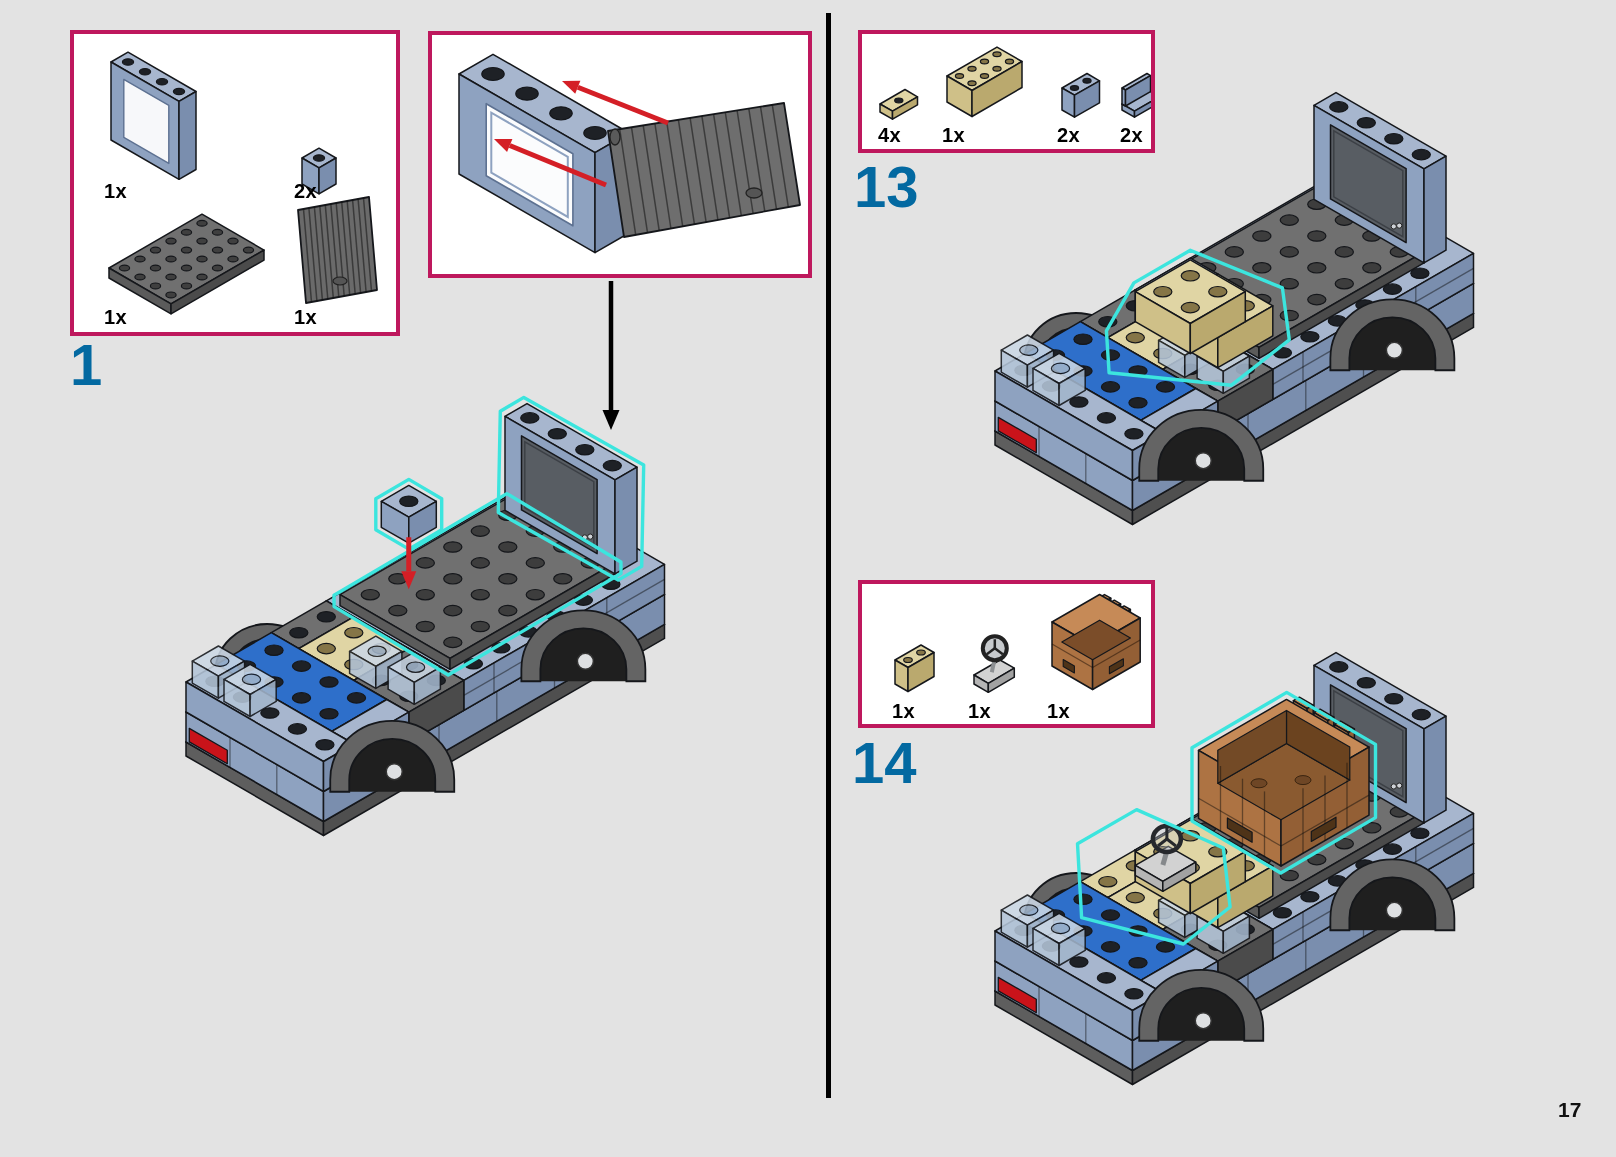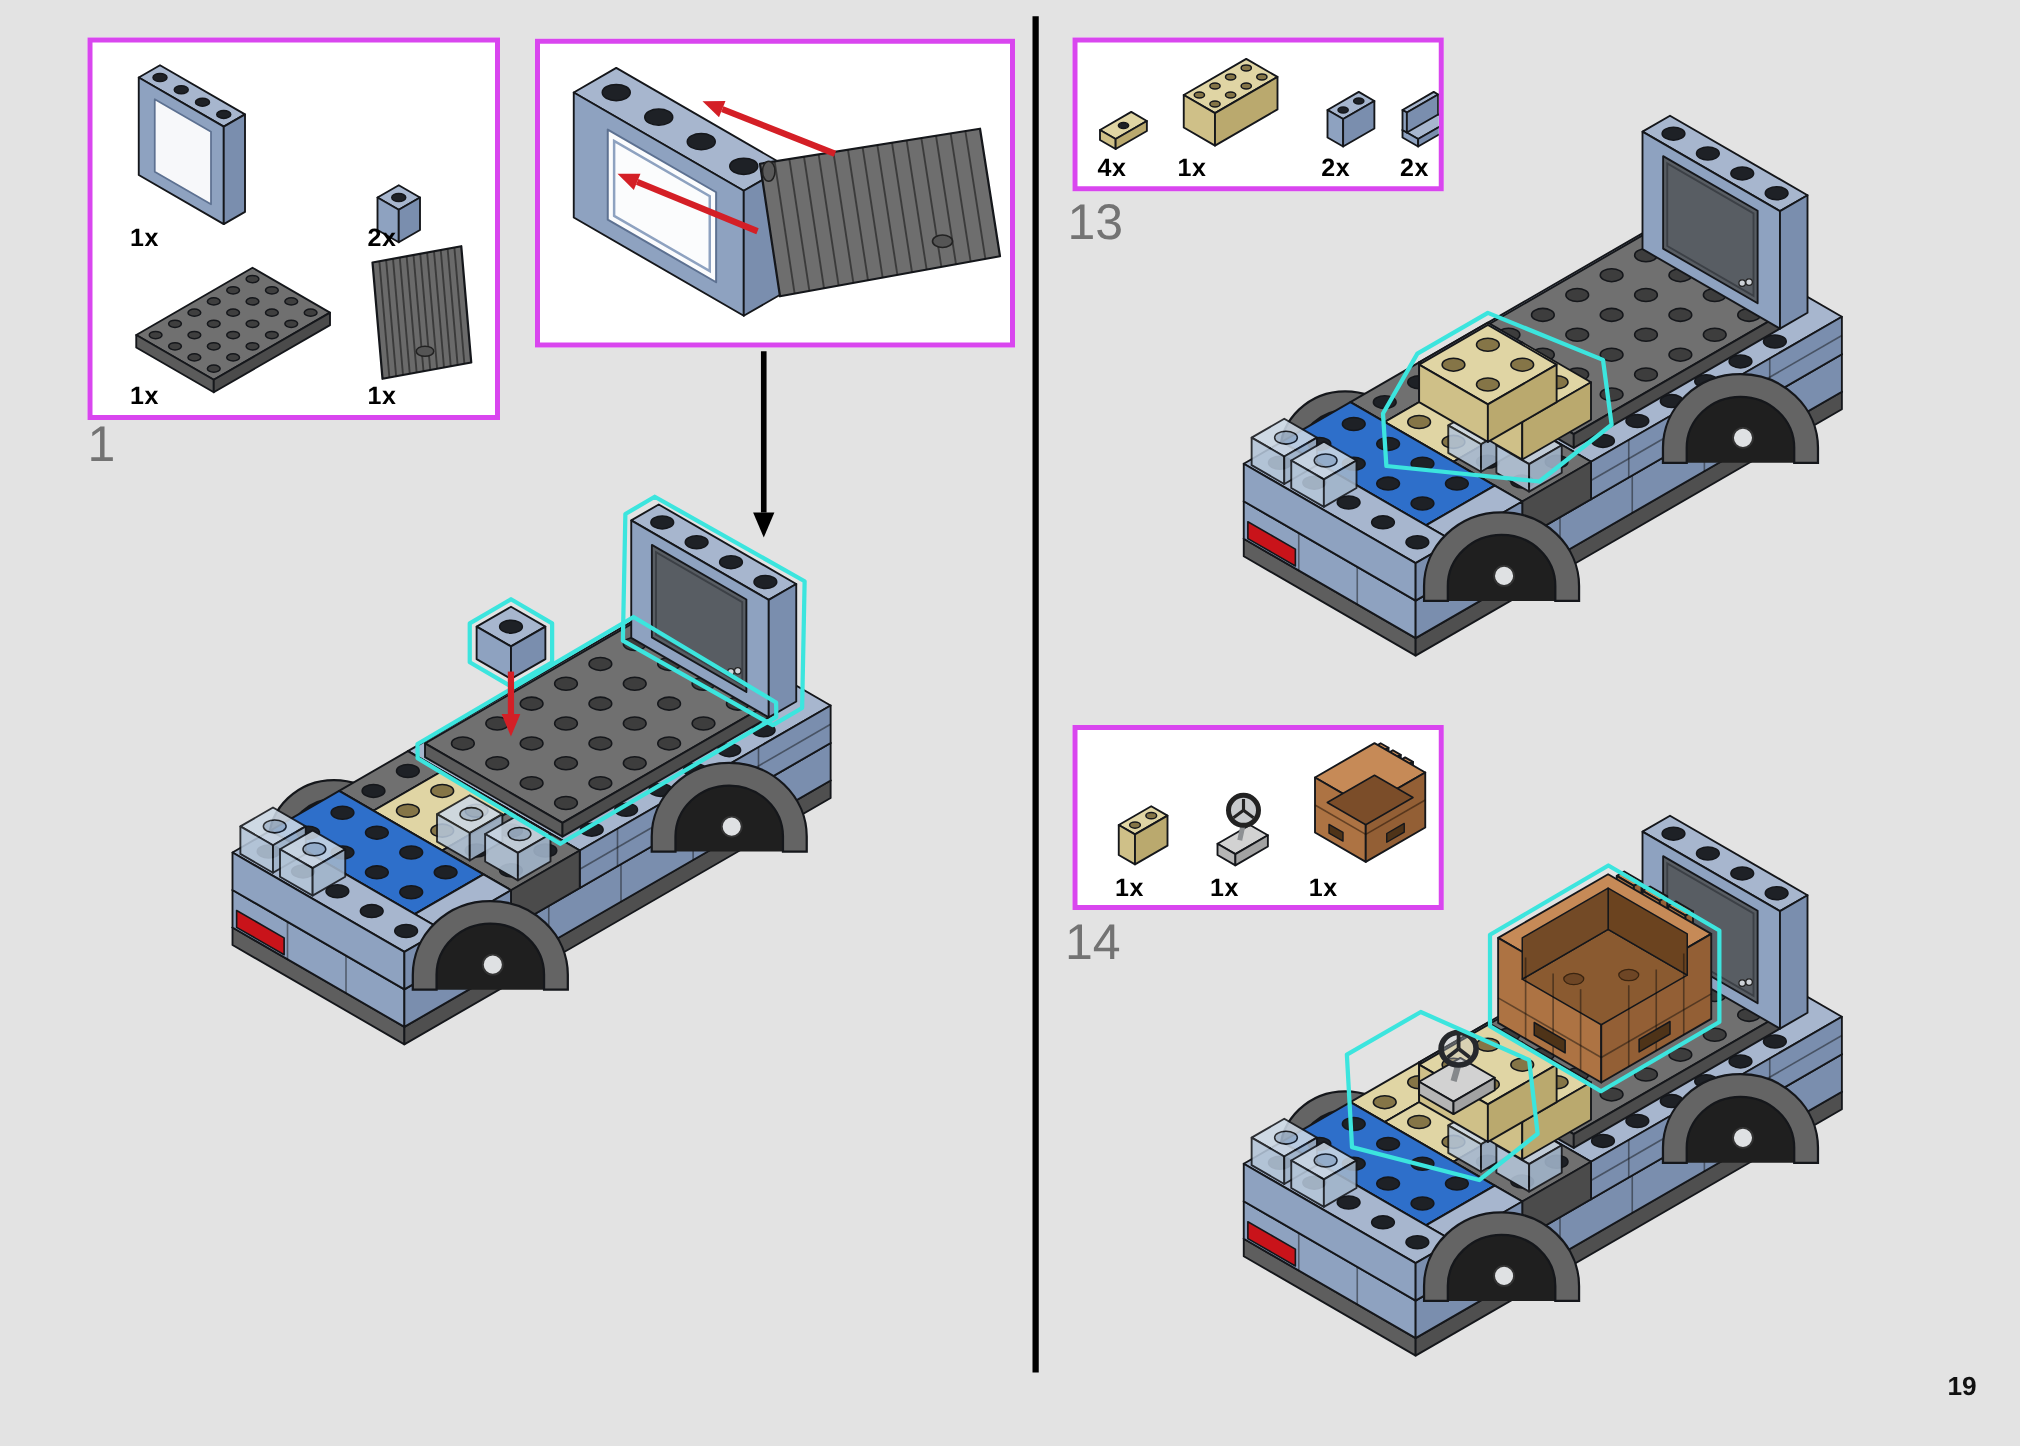--- a/index.html
+++ b/index.html
@@ -1,21 +1,21 @@
 <!DOCTYPE html>
 <html><head>
 <meta charset="utf-8">
 <style>
   html,body{margin:0;padding:0;background:#cfcfcf;}
   .page{position:relative;width:1616px;height:1157px;background:#e3e3e3;overflow:hidden;
         font-family:"Liberation Sans",sans-serif;}
-  .panel{position:absolute;background:#ffffff;border:4px solid #d946ef;box-sizing:border-box;text-decoration:underline;}
+  .panel{position:absolute;background:#ffffff;border:4px solid #be185d;box-sizing:border-box;text-decoration:underline;}
   .panel svg{position:absolute;left:0;top:0;}
   .count{position:absolute;font-weight:700;font-size:20px;color:#000;letter-spacing:0.5px;}
-  .stepnum{position:absolute;font-weight:400;font-size:40px;color:#737373;line-height:1;}
+  .stepnum{position:absolute;font-weight:700;font-size:58px;color:#0369a1;line-height:1;}
   .abs{position:absolute;}
   .divider{position:absolute;background:#000;}
   .pagenum{position:absolute;font-weight:700;font-size:21px;color:#111;}
 </style>
 </head>
 <body>
 
 <div class="page">
 
   <div class="panel" id="box12" style="left:70px;top:30px;width:330px;height:306px;">
@@ -723,14 +723,14 @@
         <polygon points="201.2,82.5 212.4,88.9 212.4,81.9 201.2,75.5" fill="#4e3318" stroke="#15171b" stroke-width="1.1" stroke-linejoin="round"></polygon>
         <polygon points="247.4,89.8 261.4,81.7 261.4,74.7 247.4,82.8" fill="#4e3318" stroke="#15171b" stroke-width="1.1" stroke-linejoin="round"></polygon>
         <line x1="190" y1="60" x2="230.6" y2="83.46679999999999" stroke="rgba(30,15,5,0.5)" stroke-width="1.3"></line>
         <line x1="230.6" y1="83.46679999999999" x2="278.2" y2="55.95400000000001" stroke="rgba(30,15,5,0.5)" stroke-width="1.3"></line>
       </svg>
     <div class="count" style="left:30px;top:116px">1x</div>
     <div class="count" style="left:106px;top:116px">1x</div>
     <div class="count" style="left:185px;top:116px">1x</div>
   </div>
 
-  <div class="pagenum" style="left:1558px;top:1098px">19</div>
+  <div class="pagenum" style="left:1558px;top:1098px">17</div>
 </div>
 
 </body></html>

